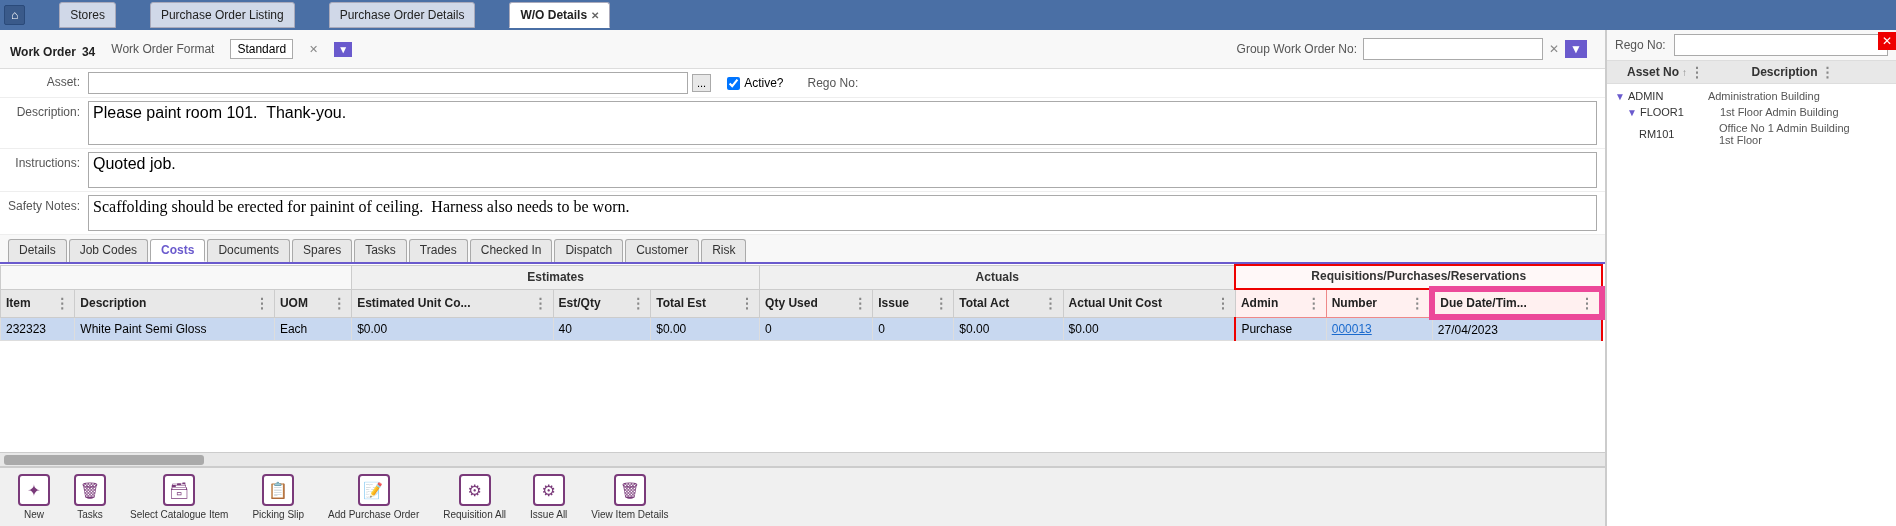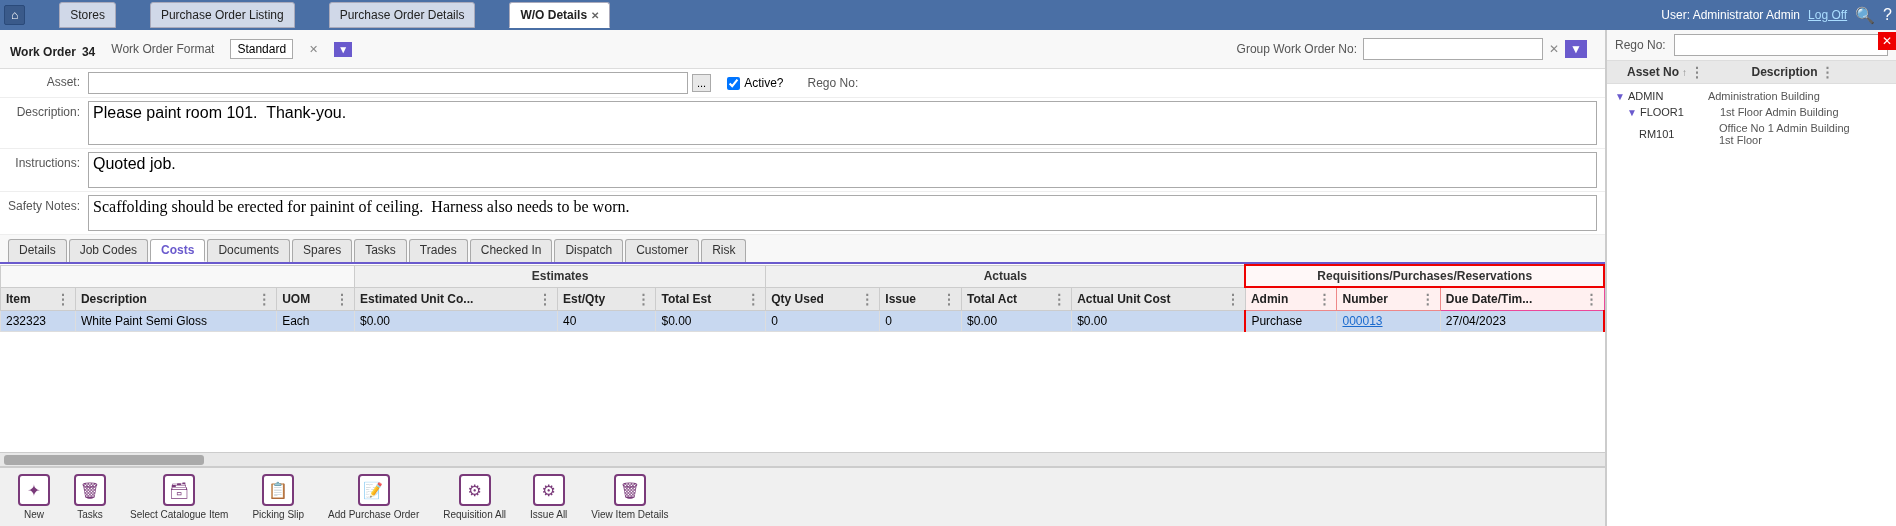--- a/index.html
+++ b/index.html
@@ -371,26 +371,20 @@
     <div class="nav-tab">
       <span>Purchase Order Listing</span>
     </div>
     <div class="nav-tab">
       <span>Purchase Order Details</span>
     </div>
     <div class="nav-tab active">
       <span>W/O Details</span>
       <span class="close-x">✕</span>
     </div>
-    <div class="nav-right">
-      <span>User: Administrator Admin</span>
-      <a>Log Off</a>
-      <span class="nav-icon">🔍</span>
-      <span class="nav-icon">?</span>
-    </div>
   </div>
 
   <button class="close-tab-btn">✕</button>
 
   <div class="main-area">
 
     <div class="left-panel">
 
       <div class="wo-header">
         <span class="wo-title">
@@ -534,21 +528,21 @@
                   <span>Admin</span>
                   <span class="col-dots">⋮</span>
                 </div>
               </th>
               <th class="col-header req-col-header" style="border: 1px solid #e88; background:#fff0f0;">
                 <div class="col-header-inner">
                   <span>Number</span>
                   <span class="col-dots">⋮</span>
                 </div>
               </th>
-              <th class="col-header req-col-header" style="border: 1px solid #ec4899; background:#fff0f0;">
+              <th class="col-header req-col-header" style="border: 6px solid #ec4899; background:#fff0f0;">
                 <div class="col-header-inner">
                   <span>Due Date/Tim...</span>
                   <span class="col-dots">⋮</span>
                 </div>
               </th>
             </tr>
           </thead>
           <tbody>
             <tr class="row-selected">
               <td><span>232323</span></td>

